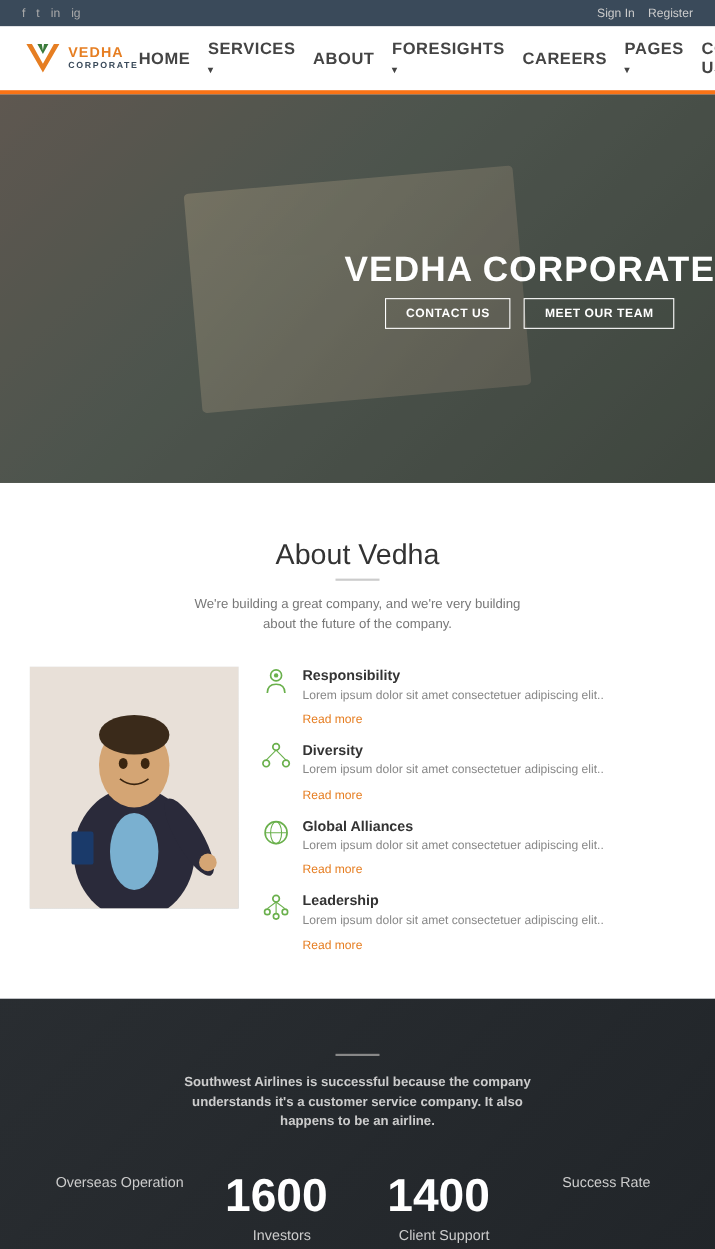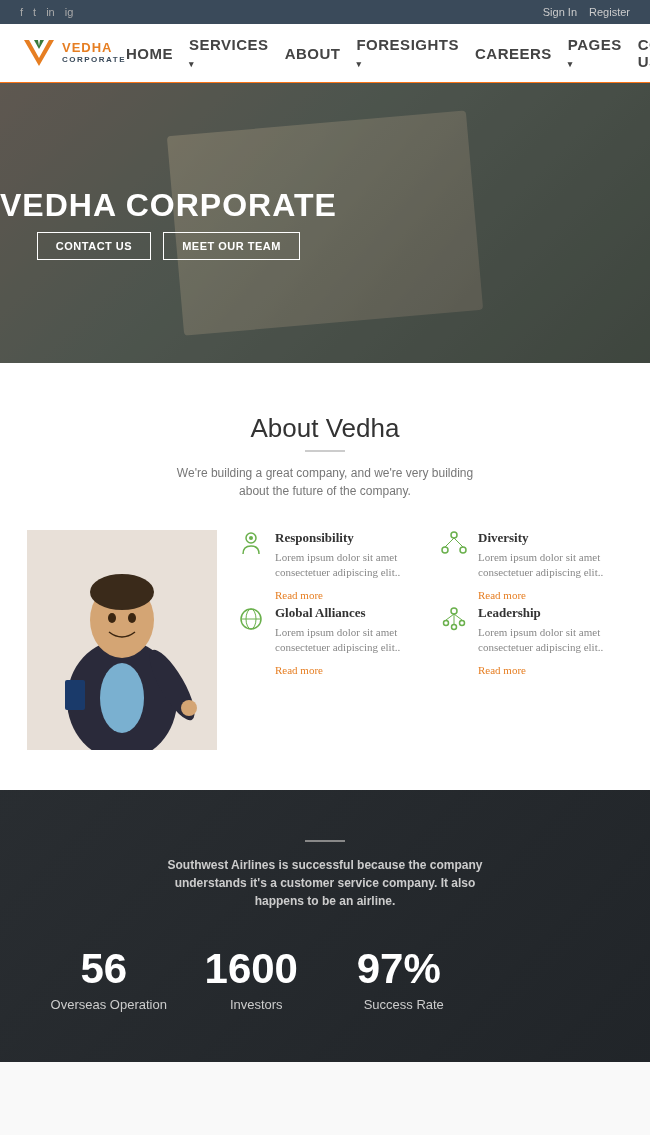--- a/index.html
+++ b/index.html
@@ -18,37 +18,37 @@
     .auth-links { display: flex; gap: 12px; }
     .auth-links a { color: #ccc; font-size: 11px; text-decoration: none; cursor: pointer; }
 
     
     .navbar {
       background: #fff;
       display: flex;
       align-items: center;
       justify-content: space-between;
       padding: 10px 20px;
-      border-bottom: 1px solid #f97316;
+      border-bottom: 4px solid #f97316;
     }
     .logo { display: flex; align-items: center; gap: 4px; }
     .logo-text { font-size: 11px; font-weight: bold; color: #444; line-height: 1.1; }
     .logo-text span { color: #3a4a5a; display: block; font-size: 8px; letter-spacing: 1px; }
     .nav-links { display: flex; gap: 16px; align-items: center; }
     .nav-links a { font-size: 15px; color: #444; text-decoration: none; font-weight: 600; letter-spacing: 0.5px; cursor: pointer; }
     .nav-links a.has-dropdown::after { content: " ▾"; font-size: 9px; }
 
     
     .hero {
       position: relative;
-      height: 280px;
+      height: 353px;
       background: linear-gradient(rgba(0,0,0,0.45), rgba(0,0,0,0.45)), #888;
       display: flex;
       align-items: center;
-      justify-content: flex-start;
+      justify-content: flex-end;
       overflow: hidden;
     }
     .hero-bg {
       position: absolute; inset: 0;
       background: linear-gradient(135deg, #b0a090 0%, #8a9a8a 40%, #6a7a6a 100%);
       opacity: 0.7;
     }
     .hero-overlay {
       position: absolute; inset: 0;
       background: rgba(0,0,0,0.35);
@@ -106,23 +106,22 @@
       width: 190px; height: 220px;
       background: linear-gradient(to bottom, #e8e8e8, #d0d0d0);
       flex-shrink: 0;
       position: relative;
       overflow: hidden;
     }
     
     .about-features {
       flex: 1;
       display: grid;
-      grid-template-columns: 1fr 1fr;
-      gap: 2px 20px;
-      font-family: Liberation Serif, serif;
+      grid-template-columns: 1fr;
+      gap: 12px 20px;
     }
     .feature-item { display: flex; gap: 10px; }
     .feature-icon {
       width: 28px; height: 28px;
       flex-shrink: 0;
       color: #6ab04c;
     }
     .feature-title { font-size: 13px; font-weight: bold; color: #333; margin-bottom: 4px; }
     .feature-text { font-size: 11px; color: #888; line-height: 1.4; margin-bottom: 4px; }
     .feature-link { font-size: 11px; color: #e67e22; text-decoration: none; cursor: pointer; }
@@ -308,29 +307,31 @@
       </div>
     </div>
   </div>
 </div>
 
 <div class="stats-section" style="background: linear-gradient(rgba(30,30,30,0.75),rgba(30,30,30,0.75)), linear-gradient(135deg,#4a5a6a,#2a3a4a);">
   <div class="section-divider" style="background:#888;margin-bottom:14px;"></div>
   <p class="stats-subtitle">Southwest Airlines is successful because the company understands it's a customer service company. It also happens to be an airline.</p>
   <div class="stats-grid">
     <div class="stat-item">
-      <div class="stat-number">56</div>
       <div class="stat-label">Overseas Operation</div>
     </div>
     <div class="stat-item">
       <div class="stat-number">1600</div>
       <div class="stat-label">Investors</div>
     </div>
     <div class="stat-item">
-      <div class="stat-number">97%</div>
+      <div class="stat-number">1400</div>
+      <div class="stat-label">Client Support</div>
+    </div>
+    <div class="stat-item">
       <div class="stat-label">Success Rate</div>
     </div>
   </div>
 </div>
 
 <div class="services-section">
   
   
   
 

